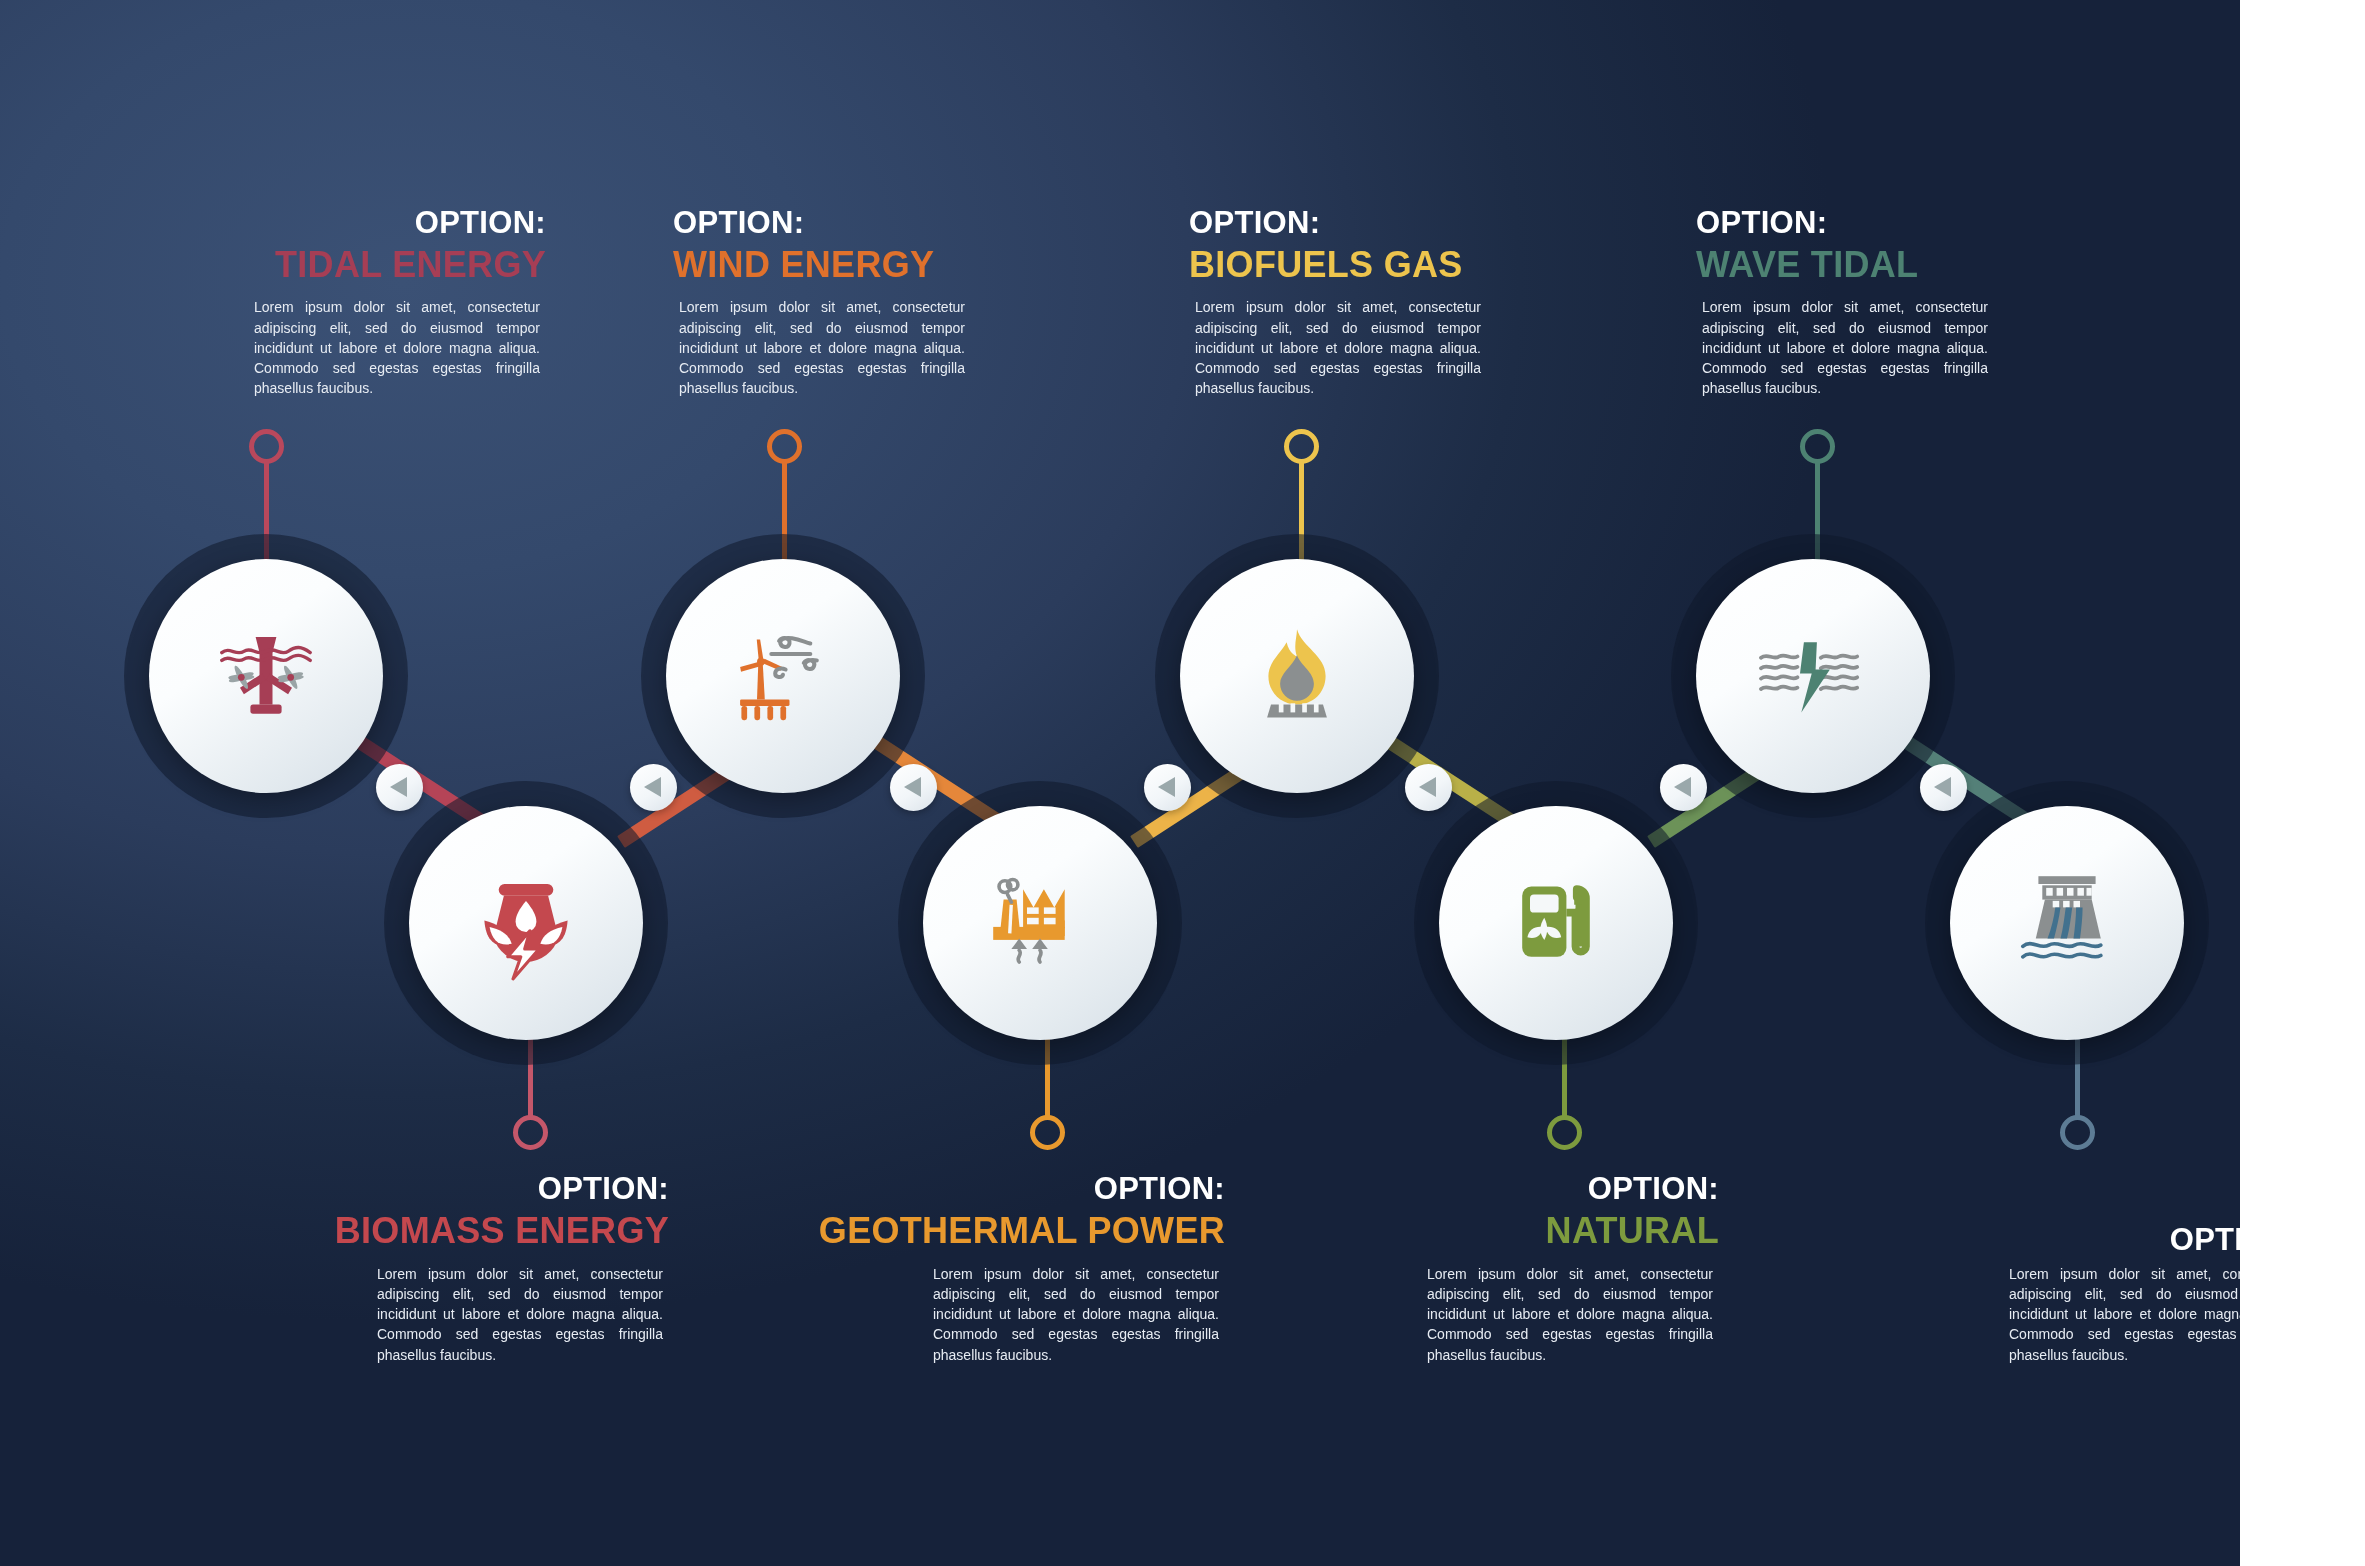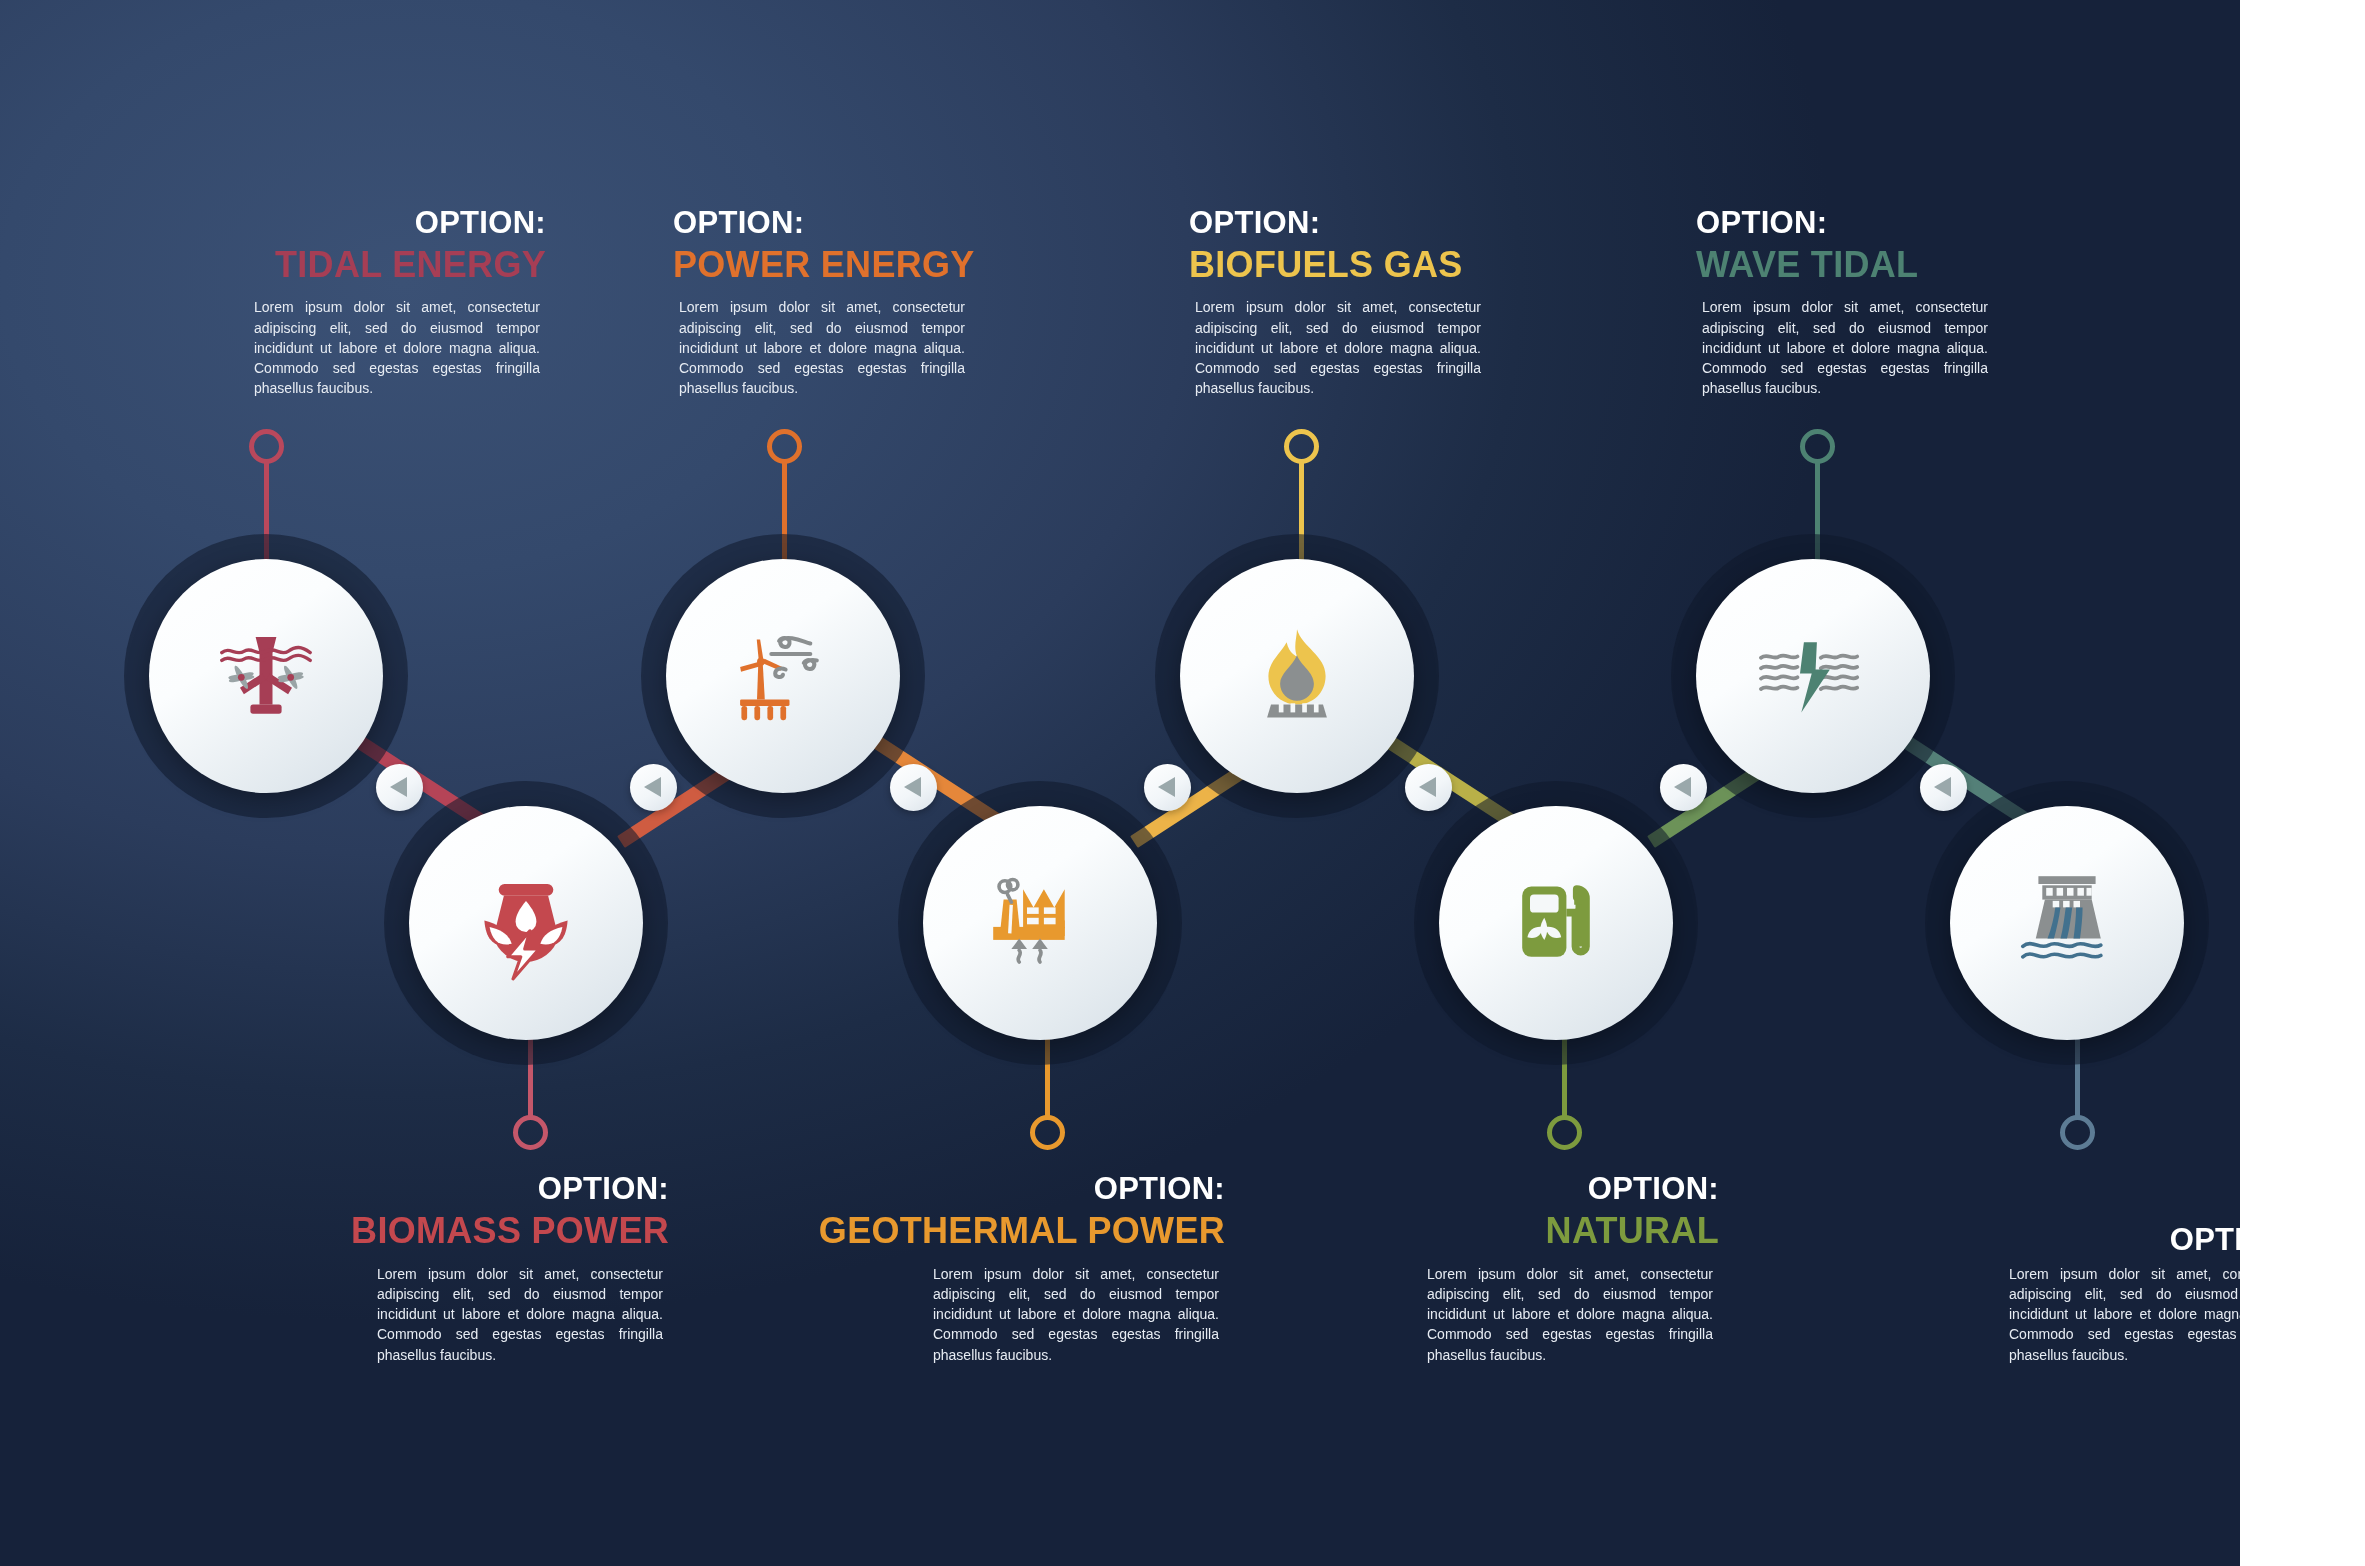--- a/index.html
+++ b/index.html
@@ -83,39 +83,39 @@
 <div id="stage">
 
   <div class="block top align-r" style="left:130px;">
     <div class="opt">OPTION:</div>
     <div class="ttl" style="color:#a63e55">TIDAL ENERGY</div>
     <p class="desc">Lorem ipsum dolor sit amet, consectetur adipiscing elit, sed do eiusmod tempor incididunt ut labore et dolore magna aliqua. Commodo sed egestas egestas fringilla phasellus faucibus.</p>
   </div>
 
   <div class="block top align-l" style="left:673px;">
     <div class="opt">OPTION:</div>
-    <div class="ttl" style="color:#e0712c">POWER ENERGY</div>
+    <div class="ttl" style="color:#e0712c">WIND ENERGY</div>
     <p class="desc">Lorem ipsum dolor sit amet, consectetur adipiscing elit, sed do eiusmod tempor incididunt ut labore et dolore magna aliqua. Commodo sed egestas egestas fringilla phasellus faucibus.</p>
   </div>
 
   <div class="block top align-l" style="left:1189px;">
     <div class="opt">OPTION:</div>
     <div class="ttl" style="color:#edc44d">BIOFUELS GAS</div>
     <p class="desc">Lorem ipsum dolor sit amet, consectetur adipiscing elit, sed do eiusmod tempor incididunt ut labore et dolore magna aliqua. Commodo sed egestas egestas fringilla phasellus faucibus.</p>
   </div>
 
   <div class="block top align-l" style="left:1696px;">
     <div class="opt">OPTION:</div>
     <div class="ttl" style="color:#4d8272">WAVE TIDAL</div>
     <p class="desc">Lorem ipsum dolor sit amet, consectetur adipiscing elit, sed do eiusmod tempor incididunt ut labore et dolore magna aliqua. Commodo sed egestas egestas fringilla phasellus faucibus.</p>
   </div>
 
   <div class="block bot align-r" style="left:253px;">
     <div class="opt">OPTION:</div>
-    <div class="ttl" style="color:#c4484e">BIOMASS POWER</div>
+    <div class="ttl" style="color:#c4484e">BIOMASS ENERGY</div>
     <p class="desc">Lorem ipsum dolor sit amet, consectetur adipiscing elit, sed do eiusmod tempor incididunt ut labore et dolore magna aliqua. Commodo sed egestas egestas fringilla phasellus faucibus.</p>
   </div>
 
   <div class="block bot align-r" style="left:809px;">
     <div class="opt">OPTION:</div>
     <div class="ttl" style="color:#e8992e">GEOTHERMAL POWER</div>
     <p class="desc">Lorem ipsum dolor sit amet, consectetur adipiscing elit, sed do eiusmod tempor incididunt ut labore et dolore magna aliqua. Commodo sed egestas egestas fringilla phasellus faucibus.</p>
   </div>
 
   <div class="block bot align-r" style="left:1303px;">

